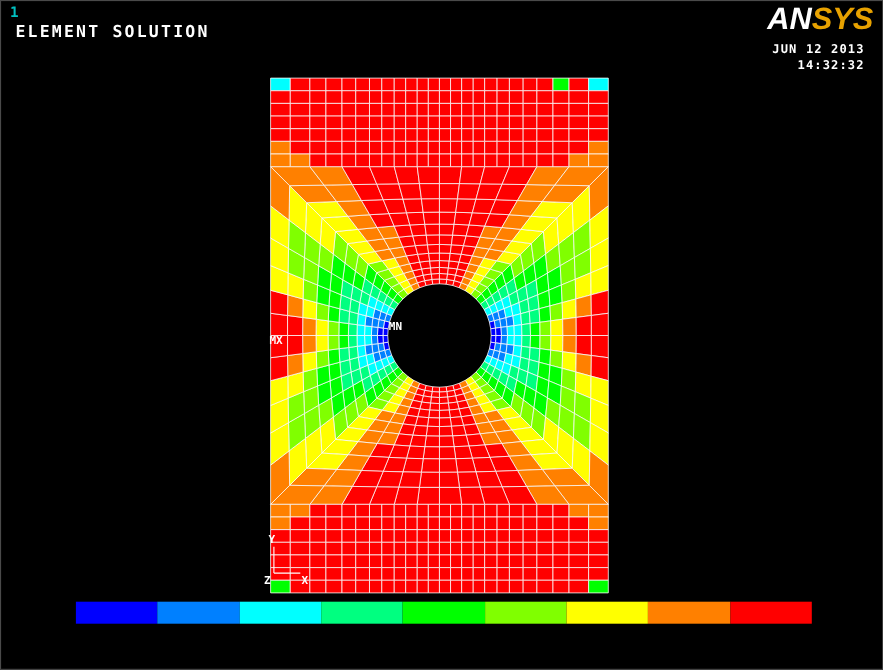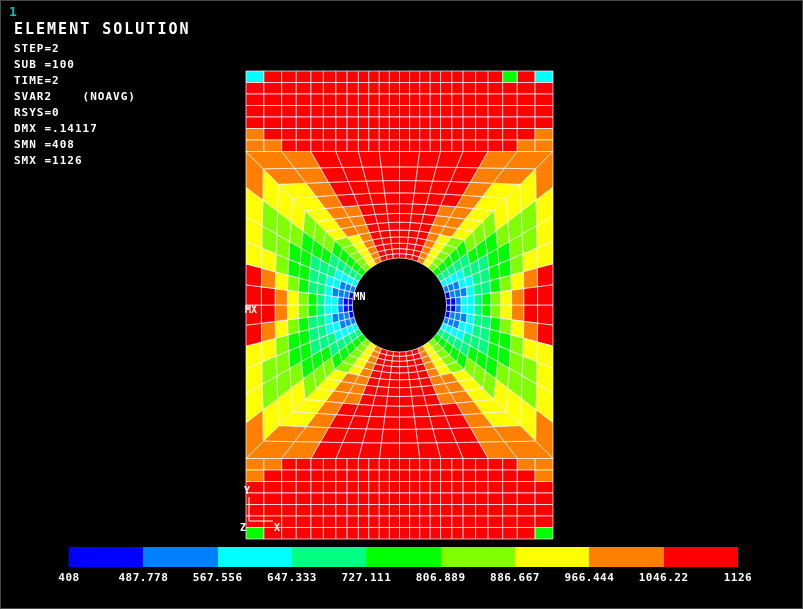--- a/index.html
+++ b/index.html
@@ -23,32 +23,27 @@
   #legend-labels span{position:absolute;transform:translateX(-50%);font-size:11px;font-weight:700;letter-spacing:.5px;white-space:nowrap}
 </style>
 </head>
 <body>
 
 <div id="app">
 
   <span class="plotnum" style="color: rgb(0, 191, 191);">1</span>
   <div class="title">ELEMENT SOLUTION</div>
 
-  <div class="annos">
-    <span>STEP=2</span>
-    <span>SUB =100</span>
-    <span>TIME=2</span>
-    <span>SVAR2    (NOAVG)</span>
-    <span>RSYS=0</span>
-    <span>DMX =.14117</span>
-    <span>SMN =408</span>
-    <span>SMX =1126</span>
+
+  <div class="logo"><span>AN</span><span id="logo-sys" style="color: rgb(232, 162, 0);">SYS</span></div>
+
+  <div class="datetime">
+    <div>JUN 12 2013</div>
+    <div>14:32:32</div>
   </div>
-
-
 
   <svg id="plot" viewBox="0 0 803 609">
       <path d="M445.5 304.0L445.1 310.1L449.5 310.7L449.9 304.0Z" fill="#0000ff" stroke="#ffffff" stroke-width="0.7"></path>
       <path d="M449.9 304.0L449.5 310.7L454.5 311.4L454.9 304.0Z" fill="#0000ff" stroke="#ffffff" stroke-width="0.7"></path>
       <path d="M454.9 304.0L454.5 311.4L460.0 312.1L460.4 304.0Z" fill="#0080ff" stroke="#ffffff" stroke-width="0.7"></path>
       <path d="M460.4 304.0L460.0 312.1L466.3 312.9L466.6 304.0Z" fill="#00ffff" stroke="#ffffff" stroke-width="0.7"></path>
       <path d="M466.6 304.0L466.3 312.9L473.2 313.8L473.5 304.0Z" fill="#00ffff" stroke="#ffffff" stroke-width="0.7"></path>
       <path d="M473.5 304.0L473.2 313.8L481.0 314.9L481.3 304.0Z" fill="#00ff80" stroke="#ffffff" stroke-width="0.7"></path>
       <path d="M481.3 304.0L481.0 314.9L489.8 316.0L490.0 304.0Z" fill="#00ff00" stroke="#ffffff" stroke-width="0.7"></path>
       <path d="M490.0 304.0L489.8 316.0L499.6 317.3L499.8 304.0Z" fill="#80ff00" stroke="#ffffff" stroke-width="0.7"></path>
@@ -969,26 +964,14 @@
       <div class="seg" style="background: rgb(0, 0, 255);"></div>
       <div class="seg" style="background: rgb(0, 128, 255);"></div>
       <div class="seg" style="background: rgb(0, 255, 255);"></div>
       <div class="seg" style="background: rgb(0, 255, 128);"></div>
       <div class="seg" style="background: rgb(0, 255, 0);"></div>
       <div class="seg" style="background: rgb(128, 255, 0);"></div>
       <div class="seg" style="background: rgb(255, 255, 0);"></div>
       <div class="seg" style="background: rgb(255, 128, 0);"></div>
       <div class="seg" style="background: rgb(255, 0, 0);"></div>
     </div>
-  <div id="legend-labels">
-      <span style="left: 0px;">408</span>
-      <span style="left: 74.3333px;">487.778</span>
-      <span style="left: 148.667px;">567.556</span>
-      <span style="left: 223px;">647.333</span>
-      <span style="left: 297.333px;">727.111</span>
-      <span style="left: 371.667px;">806.889</span>
-      <span style="left: 446px;">886.667</span>
-      <span style="left: 520.333px;">966.444</span>
-      <span style="left: 594.667px;">1046.22</span>
-      <span style="left: 669px;">1126</span>
-    </div>
 
 </div>
 
 </body></html>

